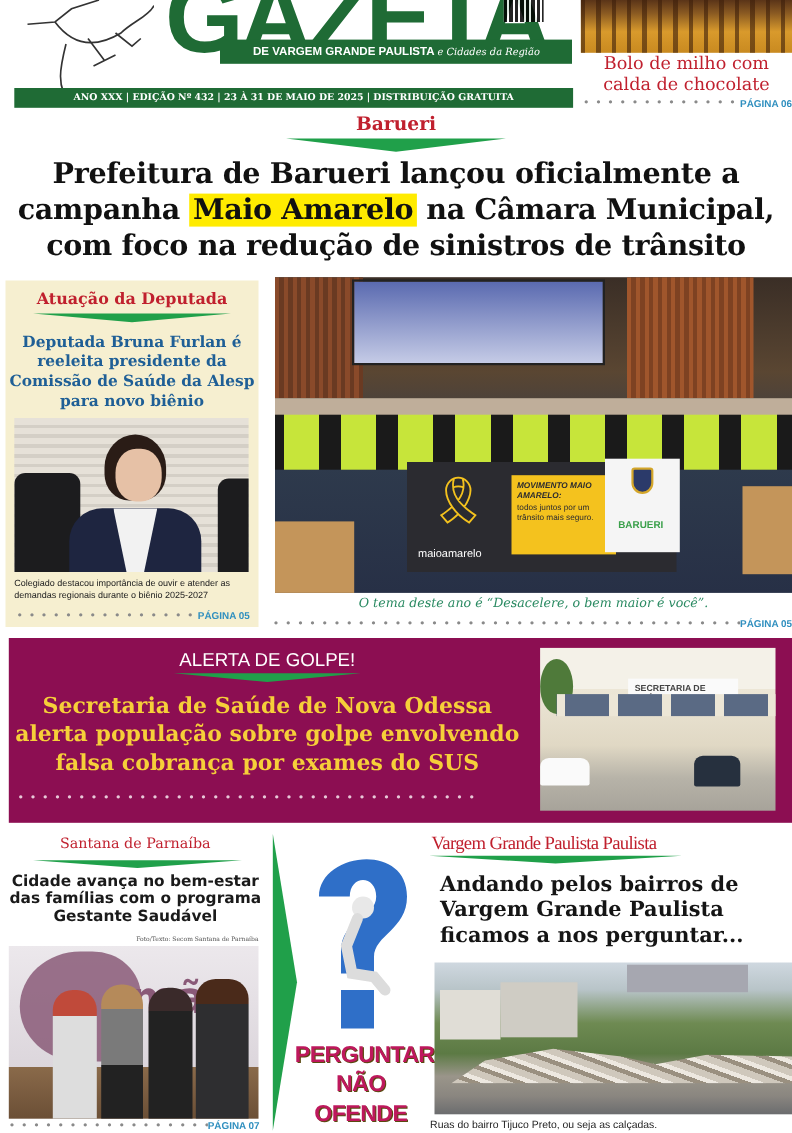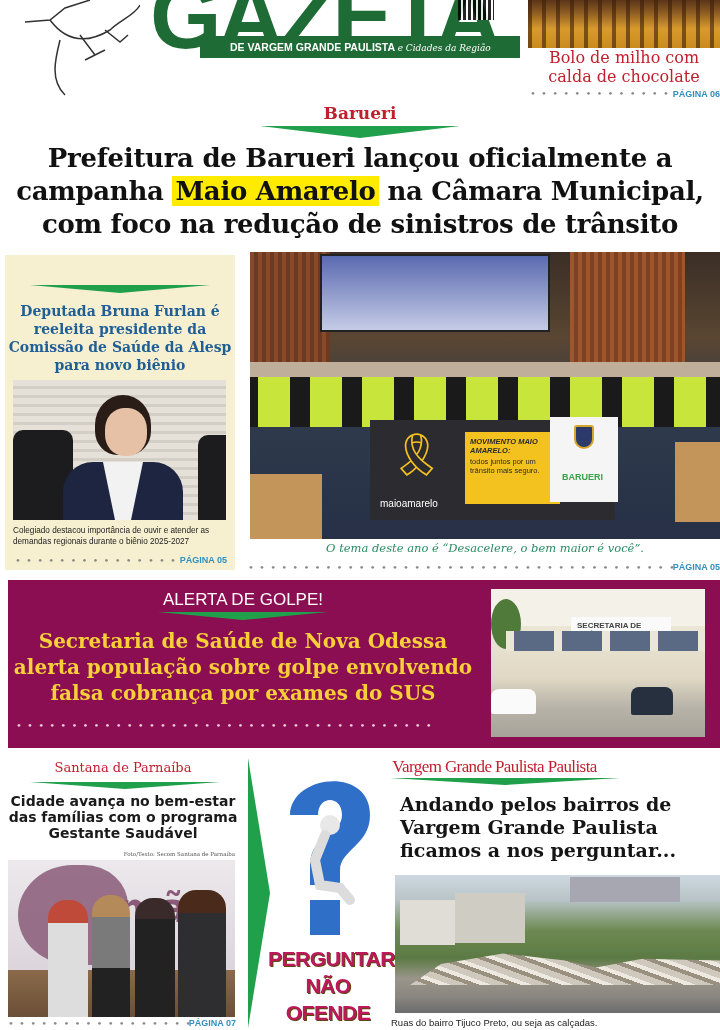--- a/index.html
+++ b/index.html
@@ -64,37 +64,39 @@
     <path d="M70 35 L85 55 L75 60 L95 50" stroke="#333" stroke-width="1.5" fill="none"></path>
     <path d="M50 40 C45 60,40 80,55 95" stroke="#333" stroke-width="1.5" fill="none"></path>
     <path d="M95 30 L110 42 L118 35" stroke="#333" stroke-width="1.5" fill="none"></path>
   </svg>
   <div class="abs logo-word">GAZETA</div>
   <div class="abs subtitle-band">
     <span>DE VARGEM GRANDE PAULISTA</span>
     <i>e Cidades da Região</i>
   </div>
   <div class="abs qr"></div>
+  <div class="abs edition-bar">ANO XXX | EDIÇÃO Nº 432 | 23 À 31 DE MAIO DE 2025 | DISTRIBUIÇÃO GRATUITA</div>
 </div>
 
 <div class="abs cake-img"></div>
 <div class="abs cake-title">Bolo de milho com calda de chocolate</div>
 <div class="abs" style="left:530px;top:88px;width:190px;display:flex;justify-content:space-between;align-items:center;">
   <span class="dots">• • • • • • • • • • • • • •</span>
   <span class="pagina">PÁGINA 06</span>
 </div>
 
 <div class="abs kicker" style="left:260px;top:103px;width:200px;">Barueri</div>
 <div class="abs arrow-bar" style="left:260px;top:126px;"></div>
 
 <div class="abs main-head">
   <span>Prefeitura de Barueri lançou oficialmente a campanha </span><span class="hl">Maio Amarelo</span><span> na Câmara Municipal, com foco na redução de sinistros de trânsito</span>
 </div>
 
 <div class="abs dep-box">
+  <div class="abs kicker dep-kicker">Atuação da Deputada</div>
   <div class="abs arrow-bar" style="left:25px;top:30px;border-left-width:90px;border-right-width:90px;border-top-width:8px;"></div>
   <div class="abs dep-title">Deputada Bruna Furlan é reeleita presidente da Comissão de Saúde da Alesp para novo biênio</div>
   <div class="abs dep-photo">
     <div class="abs" style="left:0;top:50px;width:60px;height:90px;background:#1c1c1e;border-radius:10px 10px 0 0;"></div>
     <div class="abs" style="left:185px;top:55px;width:40px;height:85px;background:#1c1c1e;border-radius:10px 0 0 0;"></div>
     <div class="abs" style="left:82px;top:15px;width:56px;height:60px;background:#2a1c16;border-radius:50% 50% 40% 40%;"></div>
     <div class="abs" style="left:92px;top:28px;width:42px;height:48px;background:#e6c1a6;border-radius:45%;"></div>
     <div class="abs" style="left:50px;top:82px;width:120px;height:60px;background:#1e2540;border-radius:30px 30px 0 0;"></div>
     <div class="abs" style="left:90px;top:82px;width:40px;height:58px;background:#f2f2f2;clip-path:polygon(0 0,100% 0,70% 100%,30% 100%);"></div>
   </div>

